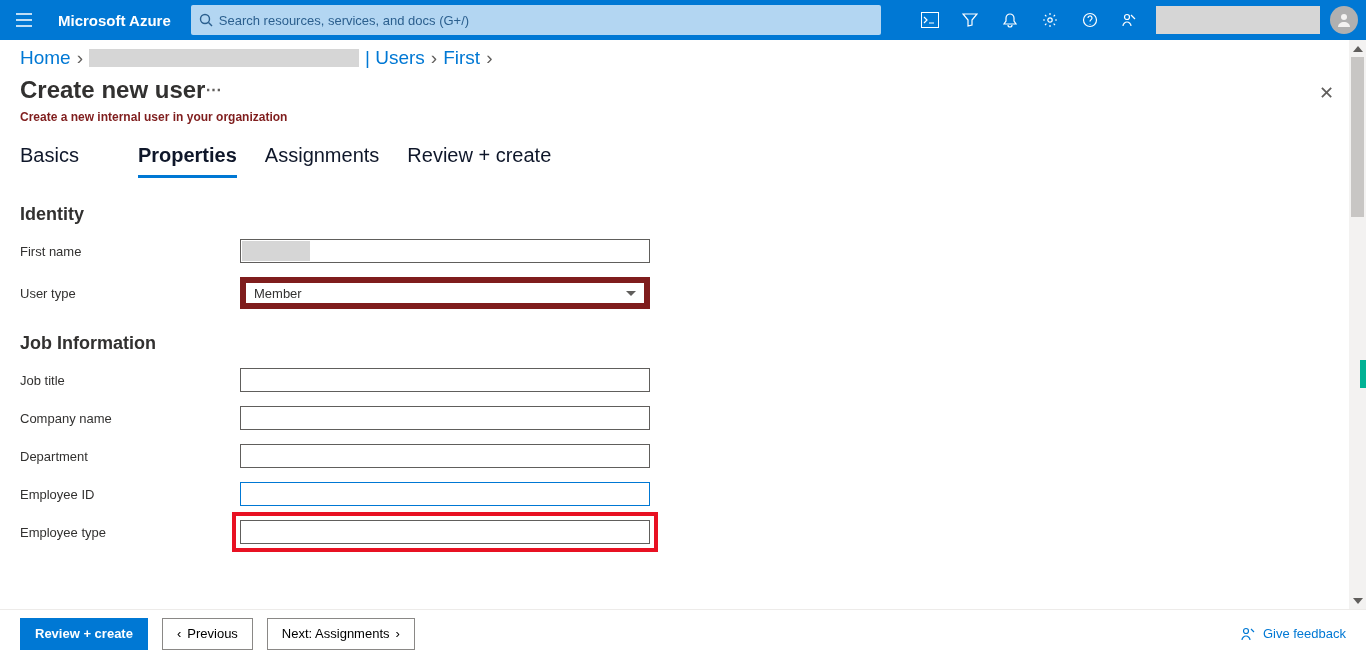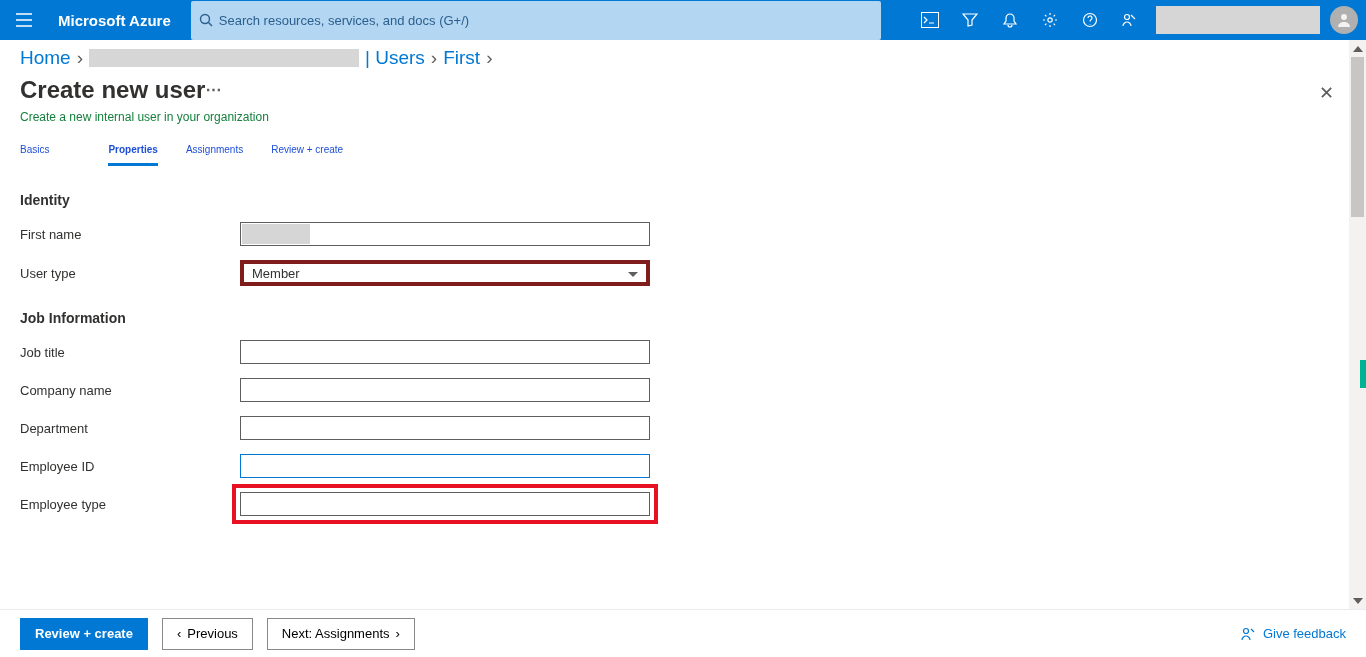--- a/index.html
+++ b/index.html
@@ -19,21 +19,21 @@
     background: #0078d4;
     display: flex;
     align-items: center;
     color: #fff;
     padding: 0 8px;
   }
   .hamburger { width: 32px; display:flex; justify-content:center; cursor:pointer; }
   .brand { font-weight:600; font-size:15px; margin-left:18px; margin-right:20px; white-space:nowrap; }
   .searchbox {
     flex: 0 0 690px;
-    height: 39px;
+    height: 30px;
     background: #b3d6f2;
     border-radius: 2px;
     display: flex;
     align-items: center;
     padding: 0 8px;
     color: #104a7d;
   }
   .searchbox input {
     flex:1; border:none; background:transparent; outline:none;
     font-size:13px; color:#104a7d; margin-left:6px;
@@ -56,54 +56,54 @@
   .breadcrumb a { color:#0078d4; text-decoration:none; cursor:pointer; }
   .breadcrumb .sep { color:#605e5c; }
   .crumb-redact { width:270px; height:18px; background:#d6d6d6; display:inline-block; }
   
   .page-header {
     padding: 0 20px 6px 20px;
     display:flex; align-items:flex-start; justify-content:space-between;
   }
   .page-title { font-size:24px; font-weight:600; display:flex; align-items:center; }
   .dots { font-size:16px; color:#605e5c; cursor:pointer; line-height:1; }
-  .page-sub { padding:0 20px 14px 20px; color:#15803d; font-size:12px; }
+  .page-sub { padding:0 20px 14px 20px; color:#7f1d1d; font-size:12px;font-weight:bold; }
   .close-x {
     font-size:18px; color:#605e5c; cursor:pointer; padding:4px 8px;
     position:absolute; right:24px; top:78px;
   }
   
   .tabs { display:flex; gap:28px; padding:0 20px; border-bottom:0; margin-bottom:26px; }
   .tab {
-    padding:6px 0 8px 0; font-size:10px; cursor:pointer; color:#1d4ed8;
+    padding:6px 0 8px 0; font-size:20px; cursor:pointer; color:#0f172a;
     border-bottom:3px solid transparent;
   }
   .tab.active { border-bottom-color:#0078d4; font-weight:600;margin-left:31px; }
   
   .form-wrap {
     padding:0 20px;
     height:420px;
     overflow:hidden;
     position:relative;
   }
-  .section-title { font-weight:600; font-size:14px; margin-bottom:14px; margin-top:0; }
+  .section-title { font-weight:600; font-size:18px; margin-bottom:14px; margin-top:0; }
   .section-title.gap { margin-top:24px; }
   .row { display:flex; align-items:center; margin-bottom:14px; }
   .row label { flex:0 0 220px; font-size:13px; color:#323130; }
   .row .ctrl { flex:0 0 410px; position:relative; }
   .txt {
     width:100%; height:24px; border:1px solid #605e5c; padding:2px 8px;
     font-size:13px; outline:none; background:#fff;
   }
   .txt.focus { border:1px solid #0078d4; }
   .redact-overlay {
     position:absolute; left:2px; top:2px; height:20px; background:#d6d6d6;
   }
   .sel {
-    width:100%; height:26px; border:4px solid #7f1d1d; padding:2px 24px 2px 8px;
+    width:100%; height:32px; border:6px solid #7f1d1d; padding:2px 24px 2px 8px;
     font-size:13px; background:#fff; display:flex; align-items:center; cursor:pointer;
     position:relative;
   }
   .sel::after {
     content:""; position:absolute; right:8px; top:8px;
     border-left:5px solid transparent; border-right:5px solid transparent;
     border-top:5px solid #605e5c;
   }
   .hl-red { position:relative; }
   .hl-red::before {

